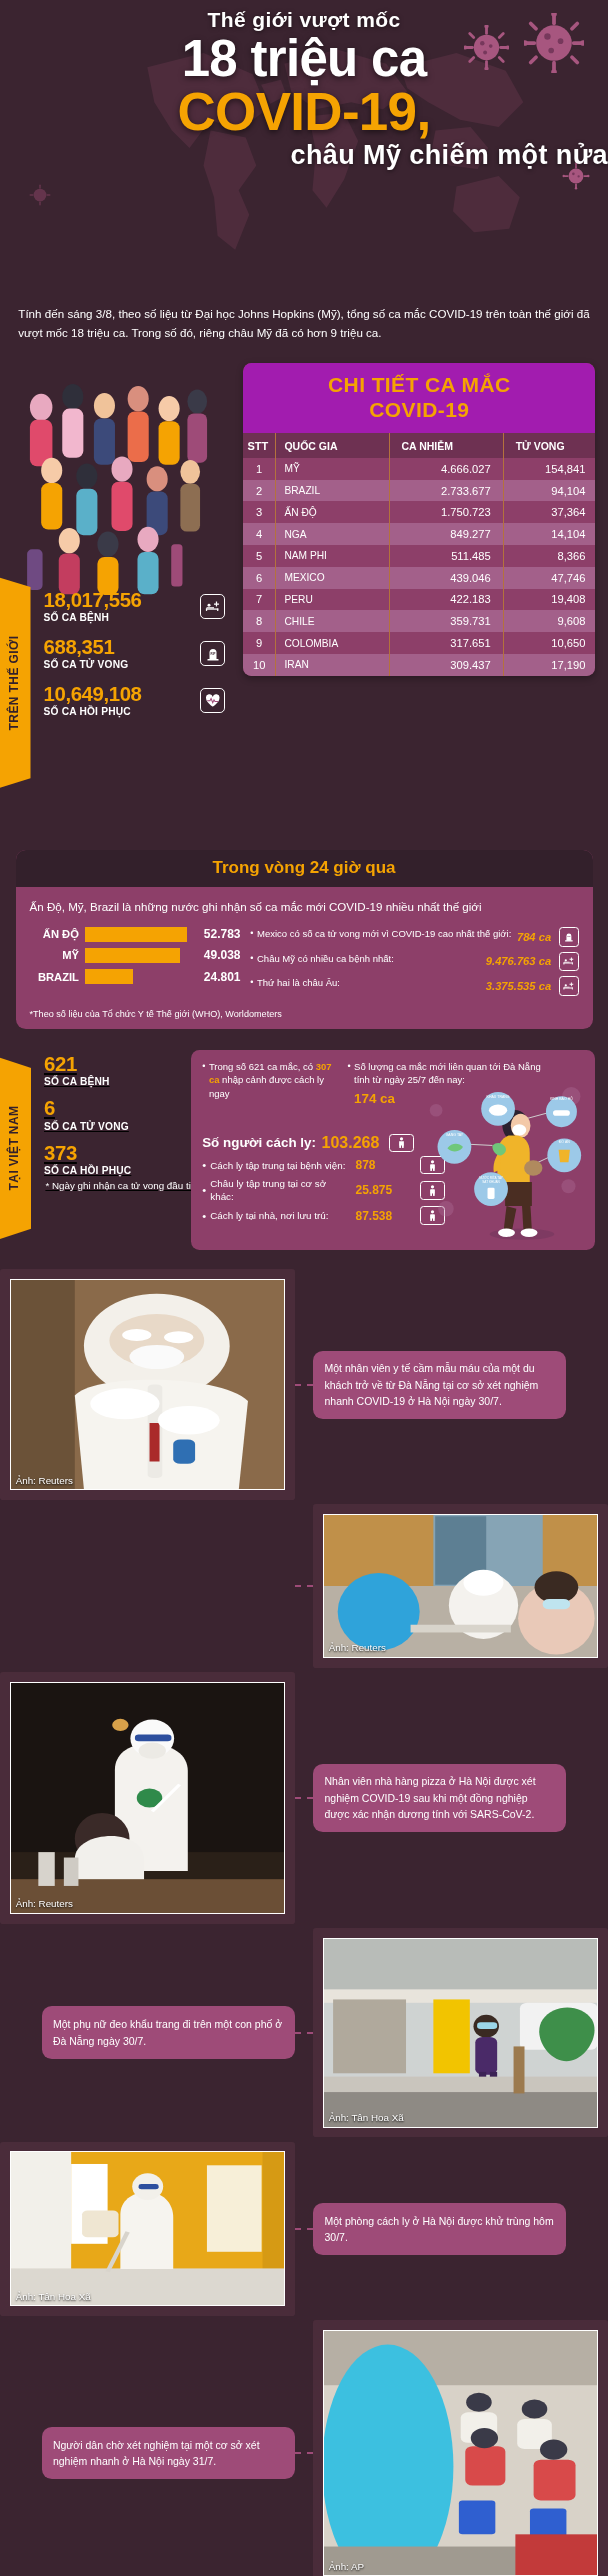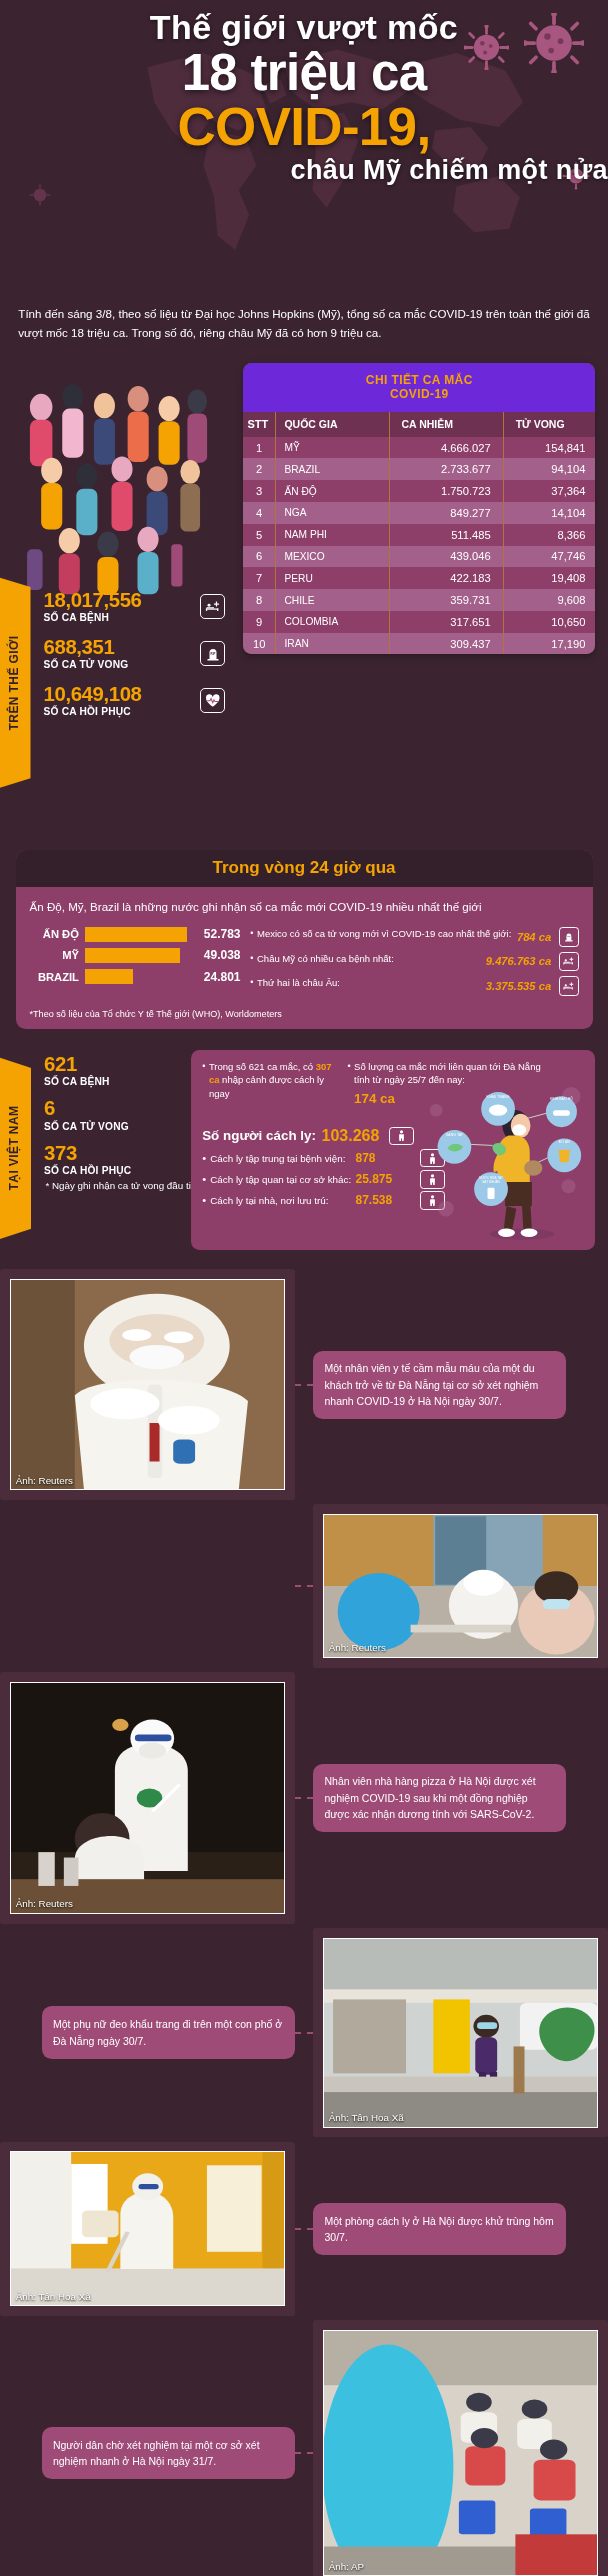--- a/index.html
+++ b/index.html
@@ -30,21 +30,21 @@
     left: 105px; top: 24.6px;
     width: 436px; height: 260px;
     opacity: .55;
   }
   .virus { position: absolute; }
   .hero-title-wrap {
     position: relative; z-index: 4;
     text-align: center; padding-top: 8.4px;
   }
   .t-line1 {
-    color: #ffffff; font-weight: 700; font-size: 34px;
+    color: #ffffff; font-weight: 700; font-size: 21px;
     letter-spacing: 0.4px; line-height: 1.15;
     text-shadow: 0 1.4px 4.2px rgba(0,0,0,.55);
   }
   .t-line2 {
     color: #ffffff; font-weight: 900; font-size: 51px;
     line-height: 1.02; letter-spacing: -0.7px;
     text-shadow: 0 2.1px 6.3px rgba(0,0,0,.55);
   }
   .t-line3 {
     color: #f5a302; font-weight: 900; font-size: 53px;
@@ -83,24 +83,24 @@
   .world-table {
     position: absolute;
     right: 12.7px; top: 5.6px;
     width: 352px;
     border-radius: 8.4px;
     overflow: hidden;
     background: #8d3f69;
     box-shadow: 0 2.1px 7px rgba(0,0,0,.3);
   }
   .wt-title {
-    background: #6d28d9;
+    background: #a21caf;
     color: #f5a302;
     font-weight: 900;
-    font-size: 12px;
+    font-size: 21px;
     text-align: center;
     padding: 9.8px 7px 10.5px 7px;
     line-height: 1.18;
     letter-spacing: 0.4px;
     border-radius: 8.4px 8.4px 0 0;
   }
   table.stats {
     width: 100%;
     border-collapse: collapse;
     color: #fff;
@@ -223,35 +223,35 @@
   .vn-ribbon {
     position: absolute; left: -2.8px; top: 7px;
     width: 34px; height: 183px; background: #f5a302;
     clip-path: polygon(0 0, 100% 11.2px, 100% calc(100% - 11.2px), 0 100%);
     display: flex; align-items: center; justify-content: center;
   }
   .vn-ribbon span {
     transform: rotate(-90deg); white-space: nowrap;
     color: #33202b; font-weight: 900; font-size: 12px; letter-spacing: 0.4px;
   }
-  .vn-left { position: absolute; left: 44px; top: 4.2px; width: 183px; }
+  .vn-left { position: absolute; left: 44px; top: 4.2px; width: 183px; text-decoration: underline; }
   .vn-note { color: #fff; font-size: 9.8px; line-height: 1.4; margin-top: 2.8px; margin-left: 1.4px; }
   .vn-right {
     position: absolute; left: 191px; top: 0;
     width: 404px; height: 200px;
     background: #8d3f69; border-radius: 8.4px;
     padding: 9.8px 11.2px;
     overflow: hidden;
   }
   .vn-top { display: flex; gap: 11.2px; }
   .vn-top .fact-txt { font-size: 9.5px; }
   .hl { color: #f5a302; font-weight: 800; }
   .vn-quar-title {
     display: flex; align-items: center; gap: 5.6px;
-    margin-top: 13px; margin-bottom: 4.2px;
+    margin-top: 20px; margin-bottom: 4.2px;
   }
   .vn-quar-title .lbl { color: #fff; font-size: 13.4px; font-weight: 700; }
   .vn-quar-title .val { color: #f5a302; font-size: 16px; font-weight: 900; }
   .vn-q-row {
     display: flex; align-items: center; gap: 4.2px; margin-bottom: 2.8px;
     width: 281px;
   }
   .vn-q-row .txt { color: #fff; font-size: 9.8px; line-height: 1.35; width: 141px; }
   .vn-q-row .num { color: #f5a302; font-size: 12px; font-weight: 800; width: 56px; text-align: left; }
   .vn-girl { position: absolute; right: 4.2px; top: 18.3px; width: 176px; height: 176px; }
@@ -745,21 +745,21 @@
                   <circle cx="5" cy="2.6" r="2.3"></circle>
                   <rect x="1.6" y="6" width="6.8" height="6" rx="1"></rect>
                   <rect x="1.8" y="11" width="2.5" height="4.6"></rect>
                   <rect x="5.7" y="11" width="2.5" height="4.6"></rect>
                 </g>
               </svg>
             </span>
           </div>
           <div class="vn-q-row">
             <span class="dot" style="color:#fff">•</span>
-            <span class="txt">Cách ly tập quan tại cơ sở khác:</span>
+            <span class="txt">Châu ly tập trung tại cơ sở khác:</span>
             <span class="num">25.875</span>
             <span class="ico-box" style="width:18.3px;height:18.3px;border-width:1.1px;border-radius:3.5px;">
               <svg width="7" height="11.2" viewBox="0 0 10 16">
                 <g fill="#fff">
                   <circle cx="5" cy="2.6" r="2.3"></circle>
                   <rect x="1.6" y="6" width="6.8" height="6" rx="1"></rect>
                   <rect x="1.8" y="11" width="2.5" height="4.6"></rect>
                   <rect x="5.7" y="11" width="2.5" height="4.6"></rect>
                 </g>
               </svg>

